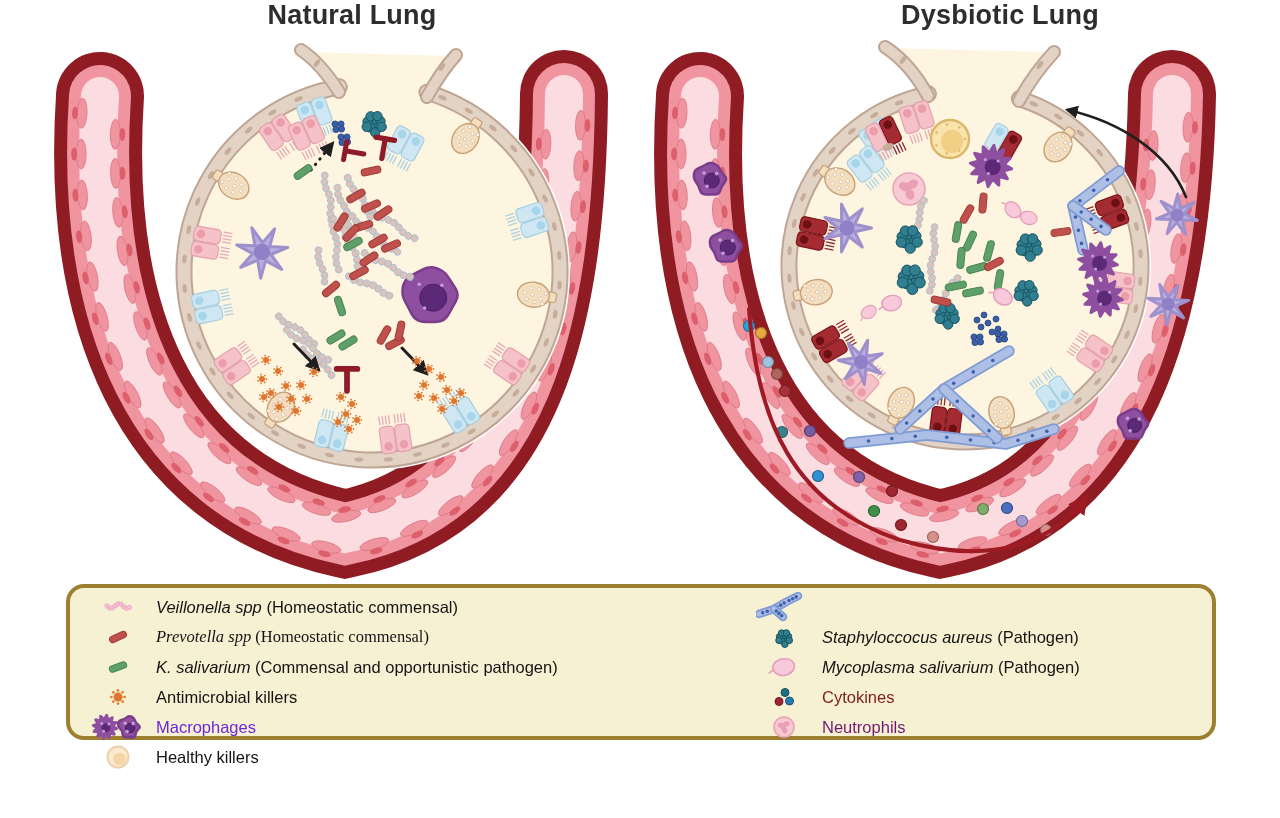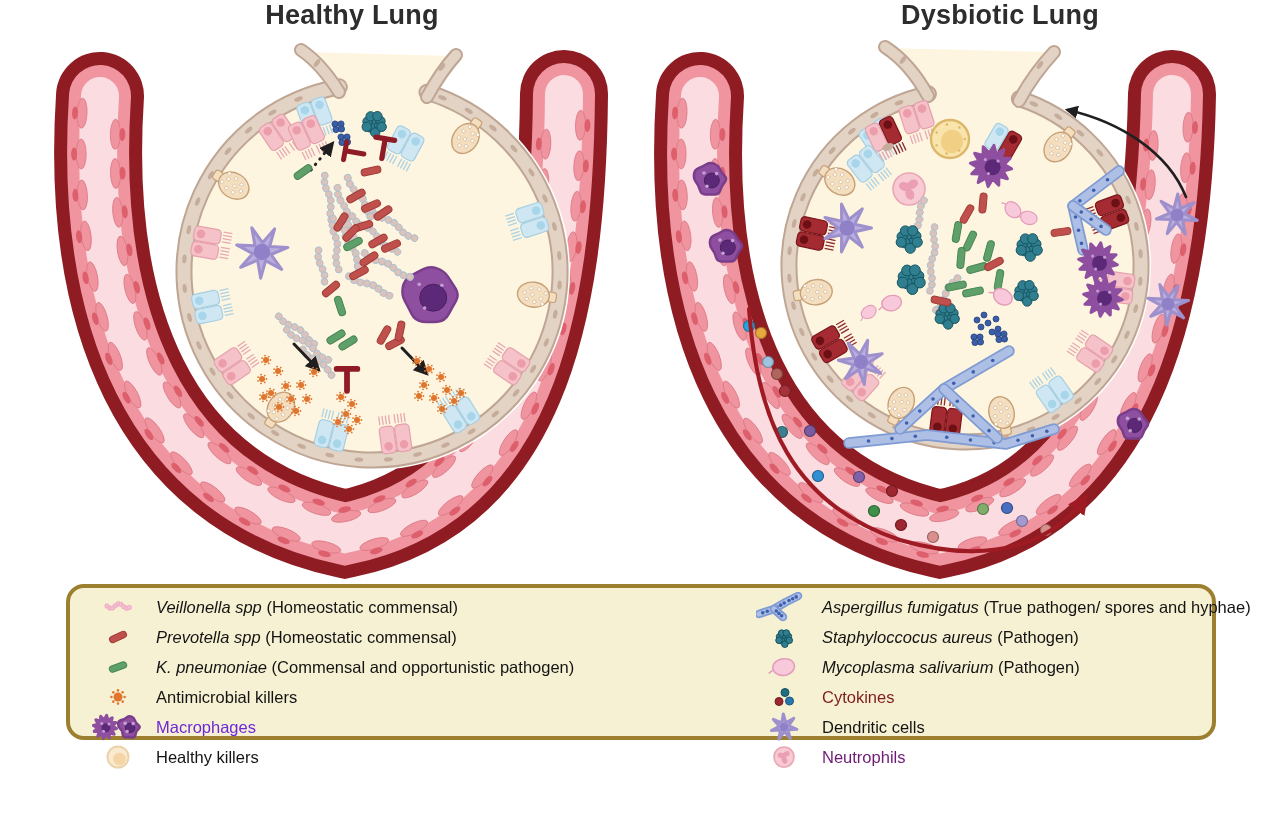--- a/index.html
+++ b/index.html
@@ -18,21 +18,21 @@
   .legend-item{display:flex;align-items:center;height:31px;}
   .legend-icon{width:56px;height:30px;flex:0 0 56px;margin-right:10px;}
   .legend-label{font-size:16.5px;white-space:pre;}
   .legend-label i{font-style:italic;}
 </style>
 </head>
 <body>
 
 <div class="figure">
   <div class="titles">
-    <h2 id="title-left" style="color: rgb(45, 45, 45);">Healthy Lung</h2>
+    <h2 id="title-left" style="color: rgb(45, 45, 45);">Natural Lung</h2>
     <h2 id="title-right" style="color: rgb(45, 45, 45);">Dysbiotic Lung</h2>
   </div>
   <svg id="scene" viewBox="0 0 1280 600" xmlns="http://www.w3.org/2000/svg">
       <defs>
         <marker id="mk-black" viewBox="0 0 10 10" refX="7.5" refY="5" markerWidth="5" markerHeight="5" orient="auto-start-reverse" markerUnits="strokeWidth">
           <path d="M0,0 L10,5 L0,10 Z" fill="#1f1f1f"></path>
         </marker>
         <marker id="mk-red" viewBox="0 0 10 10" refX="7.5" refY="5" markerWidth="5" markerHeight="5" orient="auto-start-reverse" markerUnits="strokeWidth">
           <path d="M0,0 L10,5 L0,10 Z" fill="#9e1b24"></path>
         </marker>
@@ -1597,30 +1597,30 @@
             </svg></span>
     <span class="legend-label" style="color: rgb(20, 20, 20);"><i class="sp">Veillonella spp</i><span class="rest"> (Homeostatic commensal)</span></span>
   </div>
 
   <div class="legend-item">
     <span class="legend-icon"><svg viewBox="-28 -15 56 30" width="56" height="30">
               <g>
                 <rect x="-9" y="-3.25" width="18" height="6.5" rx="3.25" fill="#c0504b" stroke="#a03b38" stroke-width="1" transform="translate(0,0) rotate(-25)"></rect>
               </g>
             </svg></span>
-    <span class="legend-label" style="color: rgb(20, 20, 20);"><i class="sp">Prevotella spp</i><span class="rest"> (Homeostatic commensal)</span></span>
+    <span class="legend-label" style="color: rgb(20, 20, 20); font-family: Liberation Serif, serif;"><i class="sp">Prevotella spp</i><span class="rest"> (Homeostatic commensal)</span></span>
   </div>
 
   <div class="legend-item">
     <span class="legend-icon"><svg viewBox="-28 -15 56 30" width="56" height="30">
               <g>
                 <rect x="-9" y="-3.25" width="18" height="6.5" rx="3.25" fill="#5fa06a" stroke="#478553" stroke-width="1" transform="translate(0,0) rotate(-20)"></rect>
               </g>
             </svg></span>
-    <span class="legend-label" style="color: rgb(20, 20, 20);"><i class="sp">K. pneumoniae</i><span class="rest"> (Commensal and opportunistic pathogen)</span></span>
+    <span class="legend-label" style="color: rgb(20, 20, 20);"><i class="sp">K. salivarium</i><span class="rest"> (Commensal and opportunistic pathogen)</span></span>
   </div>
 
   <div class="legend-item">
     <span class="legend-icon"><svg viewBox="-28 -15 56 30" width="56" height="30">
               <g>
                 <circle cx="0" cy="0" r="4.5" fill="#e0762e"></circle>
                 <circle cx="6.6" cy="0" r="1.3" fill="#e0762e"></circle>
                 <circle cx="4.668762576503518" cy="4.665046195295415" r="1.3" fill="#e0762e"></circle>
                 <circle cx="0.005255756290839538" cy="6.599997907350108" r="1.3" fill="#e0762e"></circle>
                 <circle cx="-4.661326855812034" cy="4.672475997079652" r="1.3" fill="#e0762e"></circle>
@@ -1684,21 +1684,20 @@
                 </g>
                 <g>
                   <path d="M-10,2 L-1,10" fill="none" stroke="#7f9bd4" stroke-width="8.5" stroke-linecap="round" stroke-linejoin="round"></path>
                   <path d="M-10,2 L-1,10" fill="none" stroke="#aebfe6" stroke-width="5" stroke-linecap="round" stroke-linejoin="round"></path>
                   <circle cx="-7.75" cy="4" r="1.8" fill="#3c5fae"></circle>
                   <circle cx="-5.05" cy="6.4" r="1.8" fill="#3c5fae"></circle>
                   <circle cx="-2.3500000000000005" cy="8.8" r="1.8" fill="#3c5fae"></circle>
                 </g>
               </g>
             </svg></span>
-    <span class="legend-label" style="color: rgb(20, 20, 20);"><i class="sp">Aspergillus fumigatus</i><span class="rest"> (True pathogen/ spores and hyphae)</span></span>
   </div>
 
   <div class="legend-item">
     <span class="legend-icon"><svg viewBox="-28 -15 56 30" width="56" height="30">
               <g>
                 <g>
                   <circle cx="0" cy="0" r="3.2399999999999998" fill="#2f7f90" stroke="#17525f" stroke-width="1"></circle>
                   <circle cx="4.464" cy="-0.558" r="3.2399999999999998" fill="#2f7f90" stroke="#17525f" stroke-width="1"></circle>
                   <circle cx="2.232" cy="4.0176" r="3.2399999999999998" fill="#2f7f90" stroke="#17525f" stroke-width="1"></circle>
                   <circle cx="-2.5109999999999997" cy="3.7944" r="3.2399999999999998" fill="#2f7f90" stroke="#17525f" stroke-width="1"></circle>
@@ -1727,31 +1726,20 @@
     <span class="legend-icon"><svg viewBox="-28 -15 56 30" width="56" height="30">
               <g>
                 <circle cx="-5" cy="4.5" r="4" fill="#9e2630" stroke="rgb(111,27,34)" stroke-width="1"></circle>
                 <circle cx="1" cy="-4.5" r="4" fill="#1f6f80" stroke="rgb(22,78,90)" stroke-width="1"></circle>
                 <circle cx="5.5" cy="4" r="4" fill="#2878b0" stroke="rgb(28,84,123)" stroke-width="1"></circle>
               </g>
             </svg></span>
     <span class="legend-label" style="color: #7f1d1d;"><i class="sp"></i><span class="rest">Cytokines</span></span>
   </div>
 
-  <div class="legend-item">
-    <span class="legend-icon"><svg viewBox="-28 -15 56 30" width="56" height="30">
-              <g>
-                <g>
-                  <path d="M12.9,2.3L3.8,2.7L6.3,11.5L0.2,4.6L-5.1,12.1L-3.5,3.1L-12.6,3.6L-4.6,-0.8L-10.7,-7.7L-2.2,-4.1L-0.7,-13.1L1.8,-4.3L9.8,-8.7L4.5,-1.3 Z" fill="#b9aede" stroke="#9e90cc" stroke-width="3" stroke-linejoin="round"></path>
-                  <circle cx="0" cy="0" r="4.125" fill="#8f80c8"></circle>
-                </g>
-              </g>
-            </svg></span>
-    <span class="legend-label" style="color: rgb(20, 20, 20);"><i class="sp"></i><span class="rest">Dendritic cells</span></span>
-  </div>
 
   <div class="legend-item">
     <span class="legend-icon"><svg viewBox="-28 -15 56 30" width="56" height="30">
               <g>
                 <g>
                   <circle cx="0" cy="0" r="10" fill="#f8cad3" stroke="#eaa6b4" stroke-width="1.6"></circle>
                   <ellipse cx="-2.8000000000000003" cy="-1.5" rx="3.5999999999999996" ry="2.7" fill="#ea9fb4" transform="rotate(20 -2.8000000000000003 -1.5)"></ellipse>
                   <ellipse cx="2.2" cy="-3" rx="3.5999999999999996" ry="2.7" fill="#ea9fb4" transform="rotate(-30 2.2 -3)"></ellipse>
                   <ellipse cx="0.5" cy="3.2" rx="3.5999999999999996" ry="2.7" fill="#ea9fb4" transform="rotate(70 0.5 3.2)"></ellipse>
                 </g>

